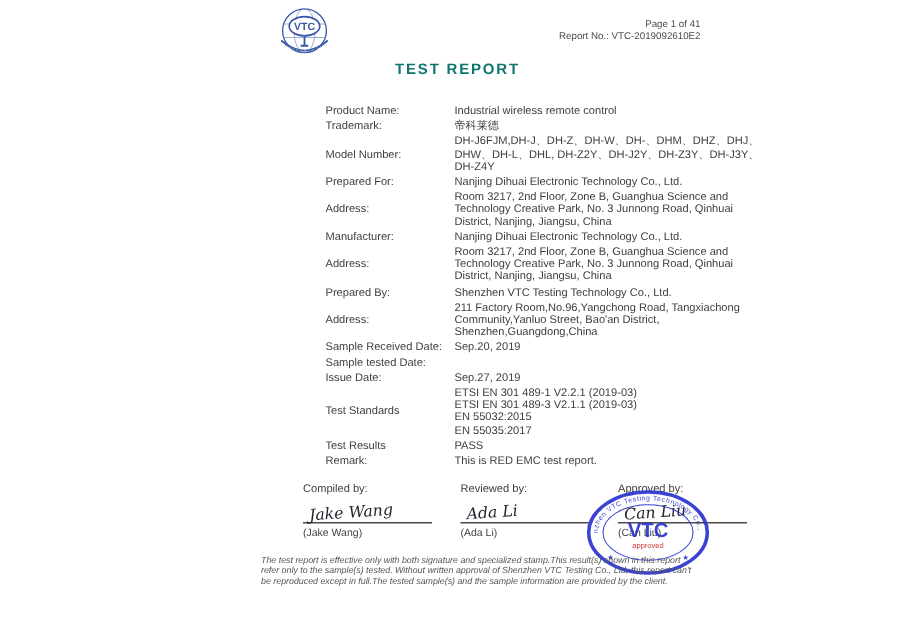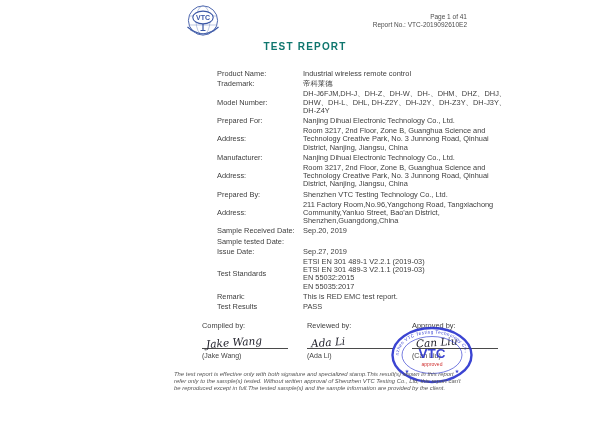--- a/index.html
+++ b/index.html
@@ -119,26 +119,26 @@
       <div class="cell-value">Sep.27, 2019</div>
     </div>
     <div class="row">
       <div class="cell-label">Test Standards</div>
       <div class="cell-value">ETSI EN 301 489-1 V2.2.1 (2019-03)
 ETSI EN 301 489-3 V2.1.1 (2019-03)
 EN 55032:2015
 EN 55035:2017</div>
     </div>
     <div class="row">
+      <div class="cell-label">Test Results</div>
+      <div class="cell-value">PASS</div>
+    </div>
+    <div class="row">
       <div class="cell-label">Remark:</div>
       <div class="cell-value">This is RED EMC test report.</div>
-    </div>
-    <div class="row">
-      <div class="cell-label">Test Results</div>
-      <div class="cell-value">PASS</div>
     </div>
   </div>
 
   <div class="signs">
     <div class="sign-block">
       <div class="sign-label">Compiled by:</div>
       <div class="sign-script">
         <span>Jake Wang</span>
       </div>
       <div class="sign-name">(Jake Wang)</div>

